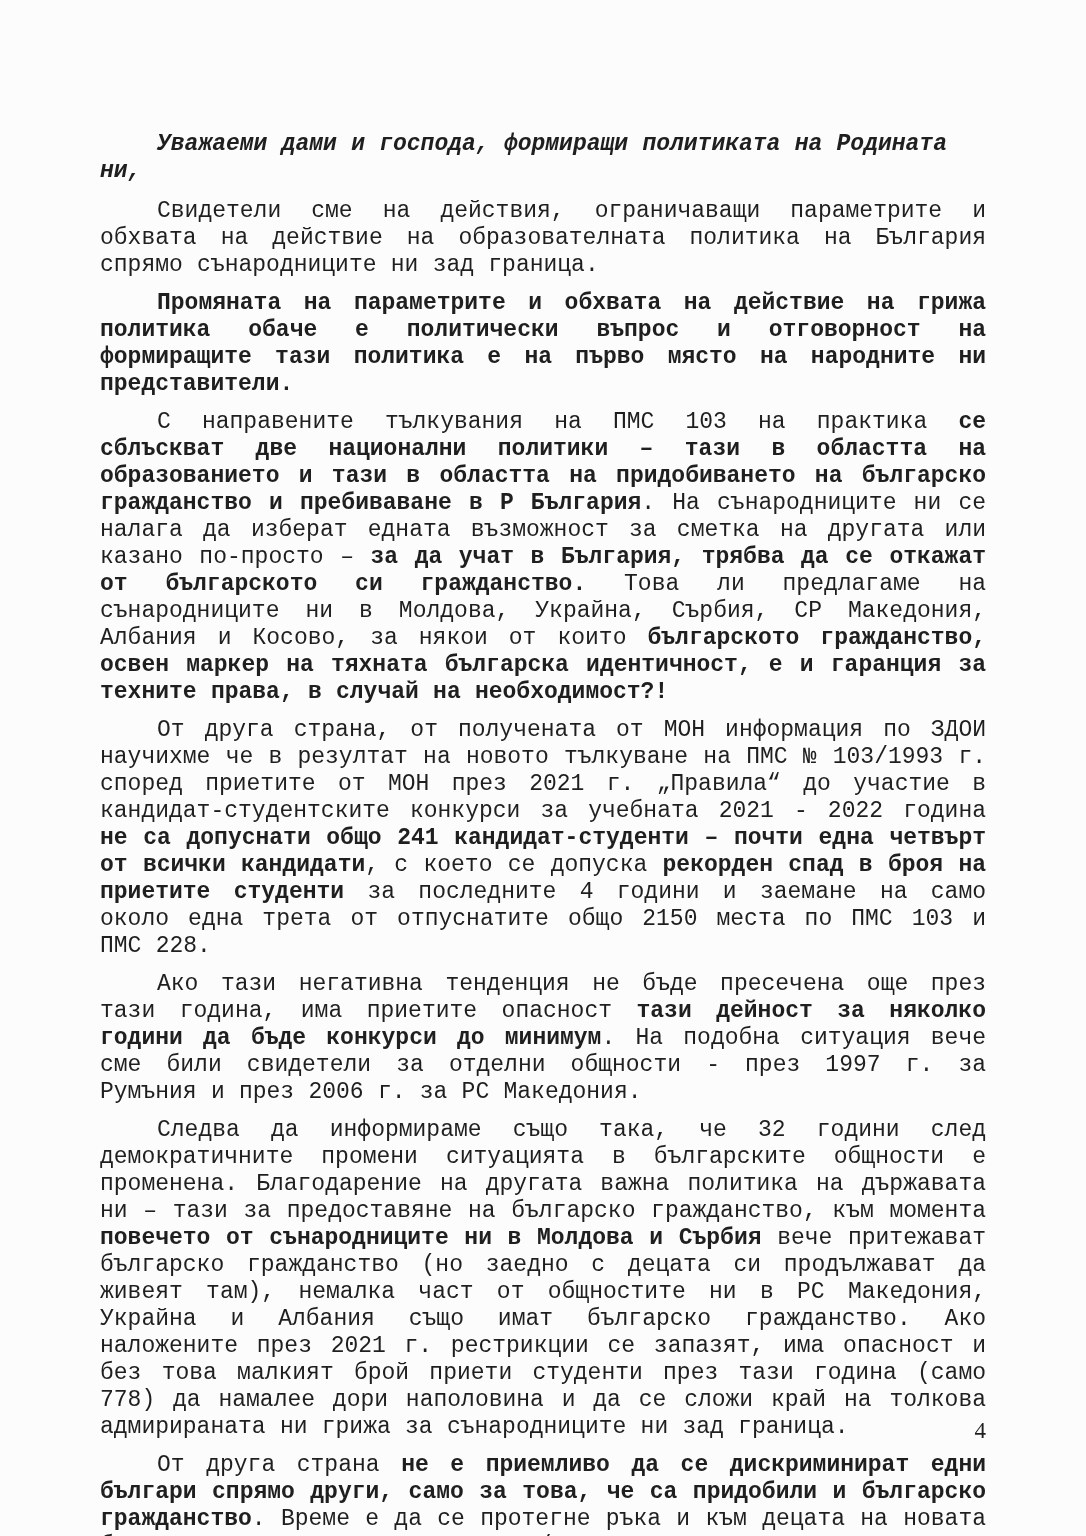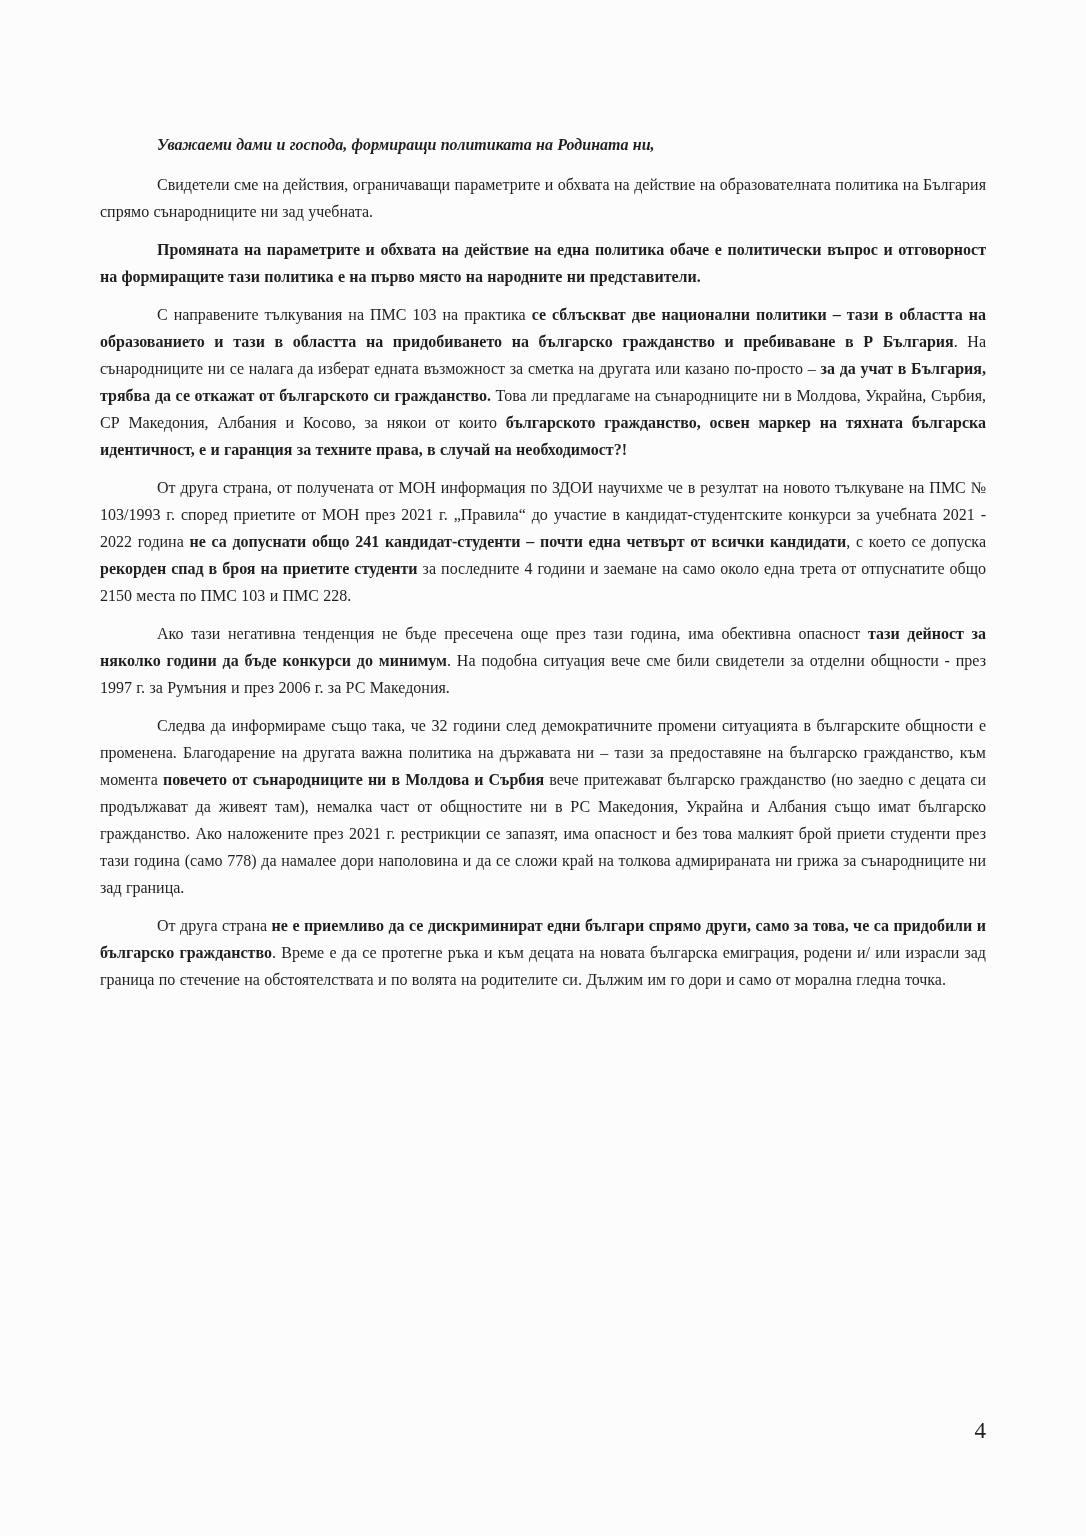--- a/index.html
+++ b/index.html
@@ -19,25 +19,26 @@
     overflow: hidden;
   }
   .content {
     position: absolute;
     left: 100px;
     top: 131px;
     width: 886px;
   }
   .para {
     margin: 0 0 11px 0;
-    font-size: 16px;
+    font-size: 23px;
     line-height: 27px;
     text-align: justify;
     text-indent: 57px;
     word-spacing: 0.02em;
+    font-family: Liberation Mono, monospace;
   }
   .heading {
     font-weight: bold;
     font-style: italic;
     text-align: left;
     margin-bottom: 13px;
   }
   .b {
     font-weight: bold;
   }
@@ -51,29 +52,29 @@
   }
 </style>
 </head>
 <body>
 
 <main class="page">
   <section class="content">
 
     <p class="para heading"><span class="run">Уважаеми дами и господа, формиращи политиката на Родината ни,</span></p>
 
-    <p class="para"><span class="run">Свидетели сме на действия, ограничаващи параметрите и обхвата на действие на образователната политика на България спрямо сънародниците ни зад учебната.</span></p>
+    <p class="para"><span class="run">Свидетели сме на действия, ограничаващи параметрите и обхвата на действие на образователната политика на България спрямо сънародниците ни зад граница.</span></p>
 
-    <p class="para"><span class="run b">Промяната на параметрите и обхвата на действие на една политика обаче е политически въпрос и отговорност на формиращите тази политика е на първо място на народните ни представители.</span></p>
+    <p class="para"><span class="run b">Промяната на параметрите и обхвата на действие на грижа политика обаче е политически въпрос и отговорност на формиращите тази политика е на първо място на народните ни представители.</span></p>
 
     <p class="para"><span class="run">С направените тълкувания на ПМС 103 на практика </span><span class="run b">се сблъскват две национални политики – тази в областта на образованието и тази в областта на придобиването на българско гражданство и пребиваване в Р България</span><span class="run">. На сънародниците ни се налага да изберат едната възможност за сметка на другата или казано по-просто – </span><span class="run b">за да учат в България, трябва да се откажат от българското си гражданство.</span><span class="run"> Това ли предлагаме на сънародниците ни в Молдова, Украйна, Сърбия, СР Македония, Албания и Косово, за някои от които </span><span class="run b">българското гражданство, освен маркер на тяхната българска идентичност, е и гаранция за техните права, в случай на необходимост?!</span></p>
 
     <p class="para"><span class="run">От друга страна, от получената от МОН информация по ЗДОИ научихме че в резултат на новото тълкуване на ПМС № 103/1993 г. според приетите от МОН през 2021 г. „Правила“ до участие в кандидат-студентските конкурси за учебната 2021 - 2022 година </span><span class="run b">не са допуснати общо 241 кандидат-студенти – почти една четвърт от всички кандидати</span><span class="run">, с което се допуска </span><span class="run b">рекорден спад в броя на приетите студенти</span><span class="run"> за последните 4 години и заемане на само около една трета от отпуснатите общо 2150 места по ПМС 103 и ПМС 228.</span></p>
 
-    <p class="para"><span class="run">Ако тази негативна тенденция не бъде пресечена още през тази година, има обективна опасност </span><span class="run b">тази дейност за няколко години да бъде конкурси до минимум</span><span class="run">. На подобна ситуация вече сме били свидетели за отделни общности - през 1997 г. за Румъния и през 2006 г. за РС Македония.</span></p>
+    <p class="para"><span class="run">Ако тази негативна тенденция не бъде пресечена още през тази година, има приетите опасност </span><span class="run b">тази дейност за няколко години да бъде конкурси до минимум</span><span class="run">. На подобна ситуация вече сме били свидетели за отделни общности - през 1997 г. за Румъния и през 2006 г. за РС Македония.</span></p>
 
     <p class="para"><span class="run">Следва да информираме също така, че 32 години след демократичните промени ситуацията в българските общности е променена. Благодарение на другата важна политика на държавата ни – тази за предоставяне на българско гражданство, към момента </span><span class="run b">повечето от сънародниците ни в Молдова и Сърбия</span><span class="run"> вече притежават българско гражданство (но заедно с децата си продължават да живеят там), немалка част от общностите ни в РС Македония, Украйна и Албания също имат българско гражданство. Ако наложените през 2021 г. рестрикции се запазят, има опасност и без това малкият брой приети студенти през тази година (само 778) да намалее дори наполовина и да се сложи край на толкова адмирираната ни грижа за сънародниците ни зад граница.</span></p>
 
     <p class="para"><span class="run">От друга страна </span><span class="run b">не е приемливо да се дискриминират едни българи спрямо други, само за това, че са придобили и българско гражданство</span><span class="run">. Време е да се протегне ръка и към децата на новата българска емиграция, родени и/ или израсли зад граница по стечение на обстоятелствата и по волята на родителите си. Дължим им го дори и само от морална гледна точка.</span></p>
 
 
   </section>
 
   <footer class="page-number">4</footer>
 </main>

